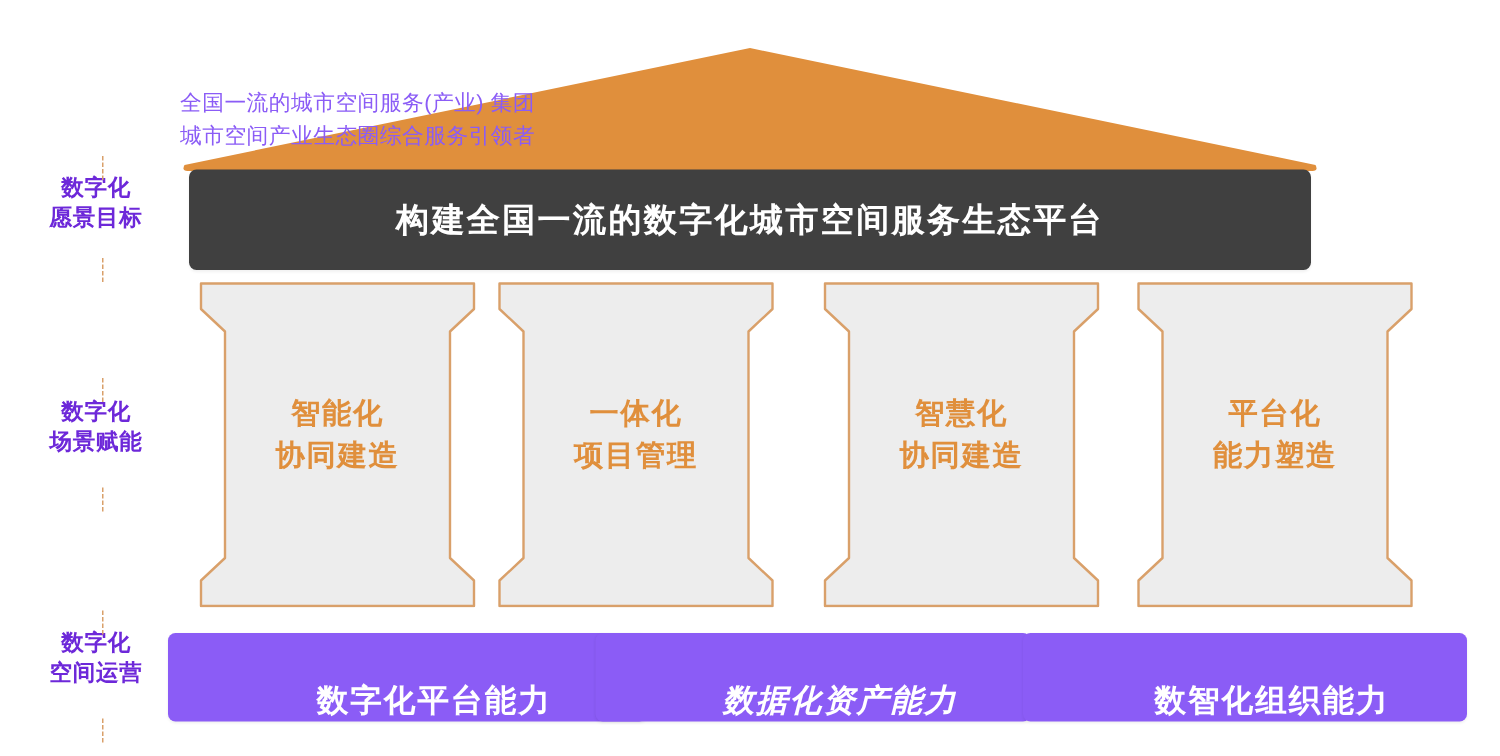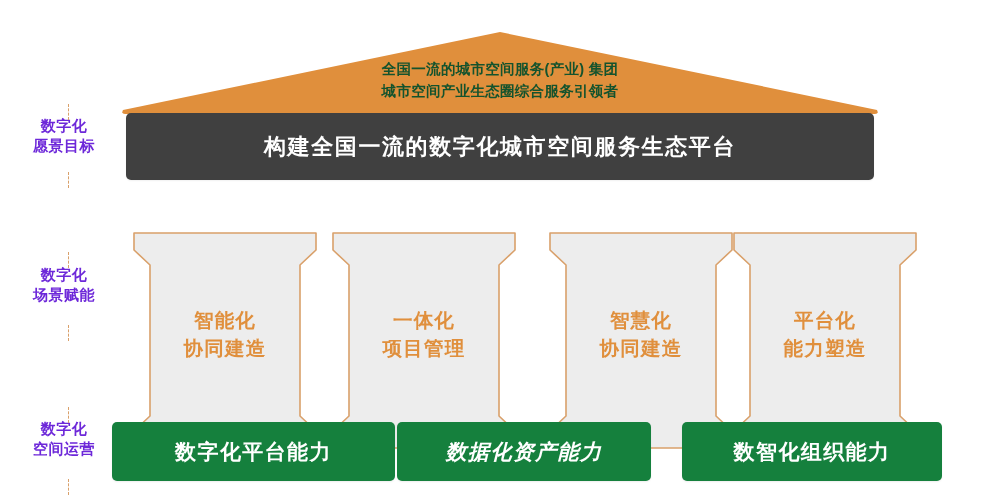--- a/index.html
+++ b/index.html
@@ -33,24 +33,23 @@
     width:0;
     border-left:1px dashed #D9A06A;
     height:16px;
   }
 
   
   #roof{position:absolute;left:120px;top:30px;width:760px;height:86px;}
   #roof-text{
     position:absolute;
     left:120px;top:58px;width:760px;
-    text-align:center;
-    color:#14532d;
+    color:#8b5cf6;
     font-size:14.5px;
-    font-weight:700;
+    font-weight:400;
     line-height:1.52;
     letter-spacing:0.3px;
     pointer-events:none;
   }
   #roof-text span{display:block;}
 
   
   #banner{
     position:absolute;
     left:126px;top:113px;
@@ -64,43 +63,44 @@
     color:#ffffff;
     font-size:22px;
     font-weight:700;
     letter-spacing:1.6px;
   }
 
   
   .pillar{
     position:absolute;
     top:188px;
-    width:186px;height:204px;margin-top:44px;
+    width:186px;height:204px;
   }
   .pillar-label{
     position:absolute;
     left:0;right:0;top:74px;
     text-align:center;
     color:#E08F3C;
     font-size:19.5px;
     font-weight:700;
     line-height:1.45;
     letter-spacing:1.2px;
     pointer-events:none;
   }
   .pillar-label span{display:block;}
 
   
   .base-box{
     position:absolute;
     top:422px;height:59px;
-    background:#15803d;
+    background:#8b5cf6;
     border-radius:5px;
-    display:flex;align-items:center;justify-content:center;
+    display:flex;align-items:flex-end;justify-content:center;
     box-shadow:0 1px 2px rgba(0,0,0,0.07);
+    padding-left:36px;
   }
   .base-box-text{
     color:#ffffff;
     font-size:21px;
     font-weight:700;
     letter-spacing:1.4px;
   }
 </style>
 </head>
 <body>
@@ -164,21 +164,21 @@
   <div class="pillar" style="left:548px;">
     <svg viewBox="0 0 186 217" preserveAspectRatio="none" style="position:absolute;left:0;top:0;width:186px;height:217px;">
       <path d="M 2 1 L 184 1 L 184 18 L 168 33 L 168 184 L 184 199 L 184 216 L 2 216 L 2 199 L 18 184 L 18 33 L 2 18 Z" fill="#EDEDED" stroke="#D9A06A" stroke-width="1.6" stroke-linejoin="round"></path>
     </svg>
     <div class="pillar-label">
       <span>智慧化</span>
       <span>协同建造</span>
     </div>
   </div>
 
-  <div class="pillar" style="left:732px;">
+  <div class="pillar" style="left:757px;">
     <svg viewBox="0 0 186 217" preserveAspectRatio="none" style="position:absolute;left:0;top:0;width:186px;height:217px;">
       <path d="M 2 1 L 184 1 L 184 18 L 168 33 L 168 184 L 184 199 L 184 216 L 2 216 L 2 199 L 18 184 L 18 33 L 2 18 Z" fill="#EDEDED" stroke="#D9A06A" stroke-width="1.6" stroke-linejoin="round"></path>
     </svg>
     <div class="pillar-label">
       <span>平台化</span>
       <span>能力塑造</span>
     </div>
   </div>
 
   <div class="base-box" style="left:112px;width:283px;">

